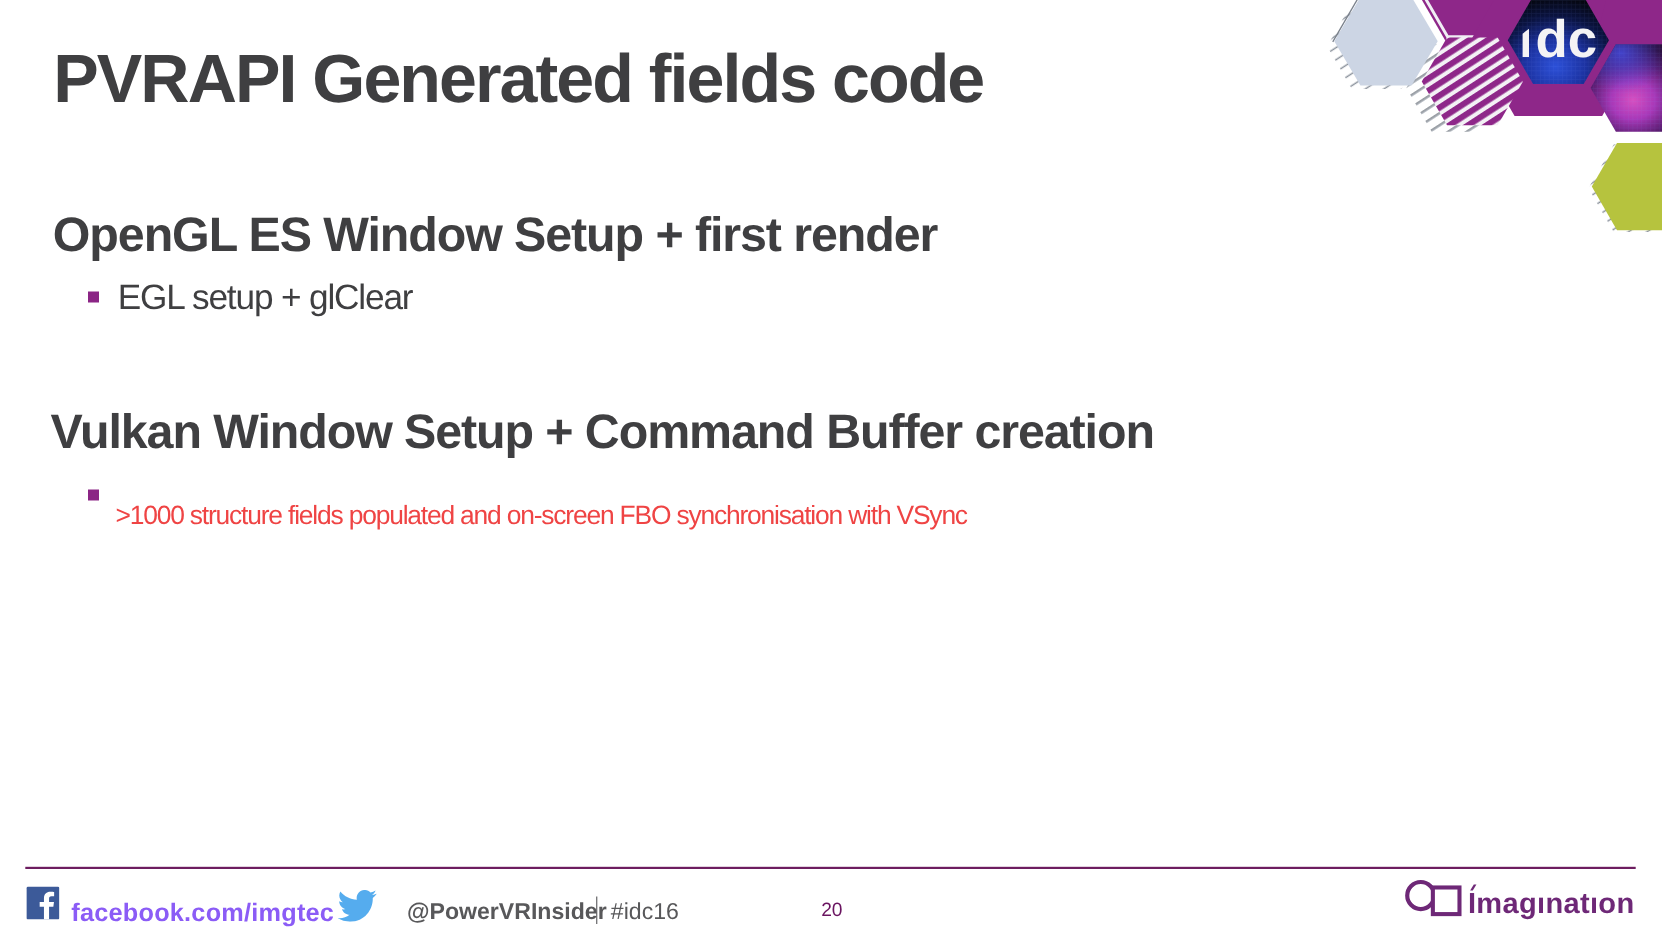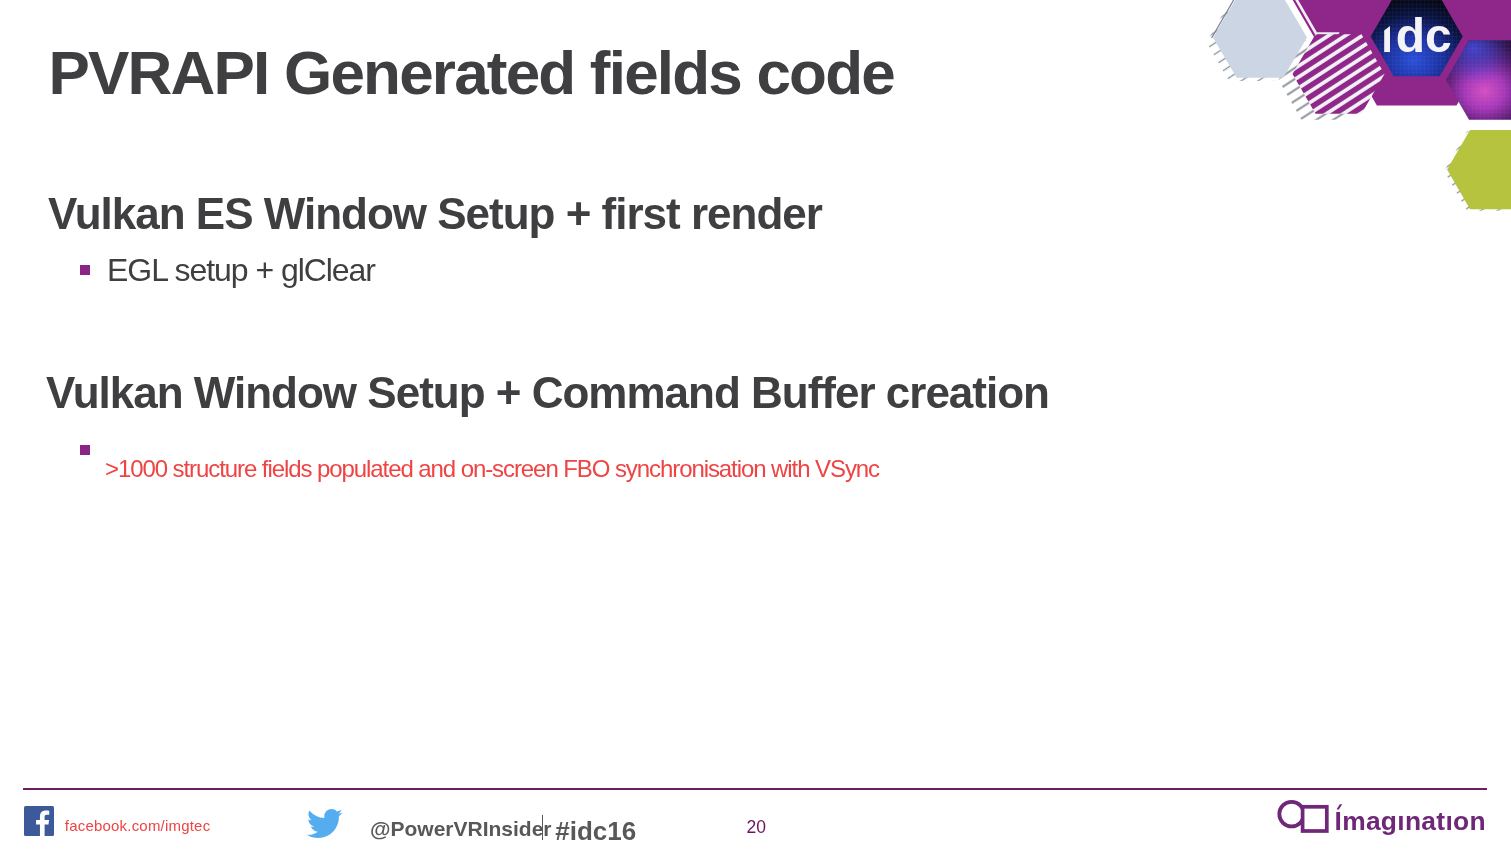--- a/index.html
+++ b/index.html
@@ -66,41 +66,41 @@
 <polygon points="1446,80 1469,40.17 1515,40.17 1538,80 1515,119.83 1469,119.83" fill="url(#magg)"></polygon>
 <polygon points="1446,80 1469,40.17 1515,40.17 1538,80 1515,119.83 1469,119.83" fill="url(#magtop)"></polygon>
 <polygon points="1446,80 1469,40.17 1515,40.17 1538,80 1515,119.83 1469,119.83" fill="url(#grid)"></polygon>
 </g>
 
 <polygon points="1444.1,171.1 1467,131.4 1512.8,131.4 1535.7,171.1 1512.8,210.8 1467,210.8" fill="url(#pg2)"></polygon>
 <polygon points="1447.1,169.6 1470,129.9 1515.8,129.9 1538.7,169.6 1515.8,209.3 1470,209.3" fill="#b6c33e"></polygon>
 </svg>
 
 <div class="abs" style="left:48.5px;top:42px;font-size:62px;font-weight:bold;letter-spacing:-1.8px;color:#3f3f41">PVRAPI Generated fields code</div>
-<div class="abs" style="left:48px;top:192px;font-size:44px;font-weight:bold;letter-spacing:-1.0px;color:#3f3f41">Vulkan ES Window Setup + first render</div>
+<div class="abs" style="left:48px;top:192px;font-size:44px;font-weight:bold;letter-spacing:-1.0px;color:#3f3f41">OpenGL ES Window Setup + first render</div>
 <div class="abs" style="left:79.5px;top:264.7px;width:10.5px;height:10.5px;background:#8b2585"></div>
 <div class="abs" style="left:107px;top:254.1px;font-size:32px;letter-spacing:-1.05px;color:#3f3f41">EGL setup + glClear</div>
 <div class="abs" style="left:46px;top:370.7px;font-size:44px;font-weight:bold;letter-spacing:-1.0px;color:#3f3f41">Vulkan Window Setup + Command Buffer creation</div>
 <div class="abs" style="left:79.5px;top:444.6px;width:10.5px;height:10.5px;background:#8b2585"></div>
 <div class="abs" style="left:105px;top:457px;font-size:24px;letter-spacing:-1.08px;color:#ef4444">&gt;1000 structure fields populated and on-screen FBO synchronisation with VSync</div>
 
 <div class="abs" style="left:22.5px;top:787.7px;width:1464.5px;height:1.9px;background:#6d1d60"></div>
 
 <svg class="abs" style="left:24px;top:806.3px" width="30" height="30" viewBox="0 0 30 30">
   <rect width="30" height="30" rx="1.5" fill="#3c5a99"></rect>
   <path d="M20.6 30 V18.4 h3.9 l.58-4.5 h-4.48 v-2.87 c0-1.3.36-2.19 2.23-2.19 h2.38 V4.8 c-.41-.05-1.83-.18-3.47-.18-3.43 0-5.78 2.1-5.78 5.94 v3.34 h-3.9 v4.5 h3.9 V30 z" fill="#ffffff"></path>
 </svg>
-<div class="abs" style="left:64.8px;top:817.8px;font-size:15px;font-weight:normal;letter-spacing:0.2px;color:#ef4444">facebook.com/imgtec</div>
+<div class="abs" style="left:64.8px;top:817.8px;font-size:23px;font-weight:bold;letter-spacing:0.2px;color:#8b5cf6">facebook.com/imgtec</div>
 
 <svg class="abs" style="left:307px;top:809px" width="35.5" height="29" viewBox="0 0 24 19.6">
   <path transform="translate(0,-2.2)" d="M23.954 4.569c-.885.389-1.83.654-2.825.775 1.014-.611 1.794-1.574 2.163-2.723-.951.555-2.005.959-3.127 1.184-.896-.959-2.173-1.559-3.591-1.559-2.717 0-4.92 2.203-4.92 4.917 0 .39.045.765.127 1.124C7.691 8.094 4.066 6.13 1.64 3.161c-.427.722-.666 1.561-.666 2.475 0 1.71.87 3.213 2.188 4.096-.807-.026-1.566-.248-2.228-.616v.061c0 2.385 1.693 4.374 3.946 4.827-.413.111-.849.171-1.296.171-.314 0-.615-.03-.916-.086.631 1.953 2.445 3.377 4.604 3.417-1.68 1.319-3.809 2.105-6.102 2.105-.39 0-.779-.023-1.17-.067 2.189 1.394 4.768 2.209 7.557 2.209 9.054 0 13.999-7.496 13.999-13.986 0-.209 0-.42-.015-.63.961-.689 1.8-1.56 2.46-2.548l-.047-.02z" fill="#55acee"></path>
 </svg>
 <div class="abs" style="left:370px;top:817.8px;font-size:21px;font-weight:bold;color:#58585a">@PowerVRInsider</div>
 <div class="abs" style="left:541.5px;top:814.8px;width:1.5px;height:25px;background:#58585a"></div>
-<div class="abs" style="left:555.3px;top:817.8px;font-size:26px;font-weight:bold;color:#58585a">#idc16</div>
+<div class="abs" style="left:555.3px;top:817.8px;font-size:21px;font-weight:normal;color:#58585a">#idc16</div>
 <div class="abs" style="left:746.5px;top:818.5px;font-size:17.5px;font-weight:normal;color:#6a1460">20</div>
 
 <svg class="abs" style="left:1272px;top:795px" width="218" height="48" viewBox="0 0 218 48">
   <circle cx="19.6" cy="19.1" r="12.3" fill="#ffffff" stroke="#6e2877" stroke-width="3.8"></circle>
   <rect x="30.6" y="11.8" width="24.2" height="24.2" fill="#ffffff" stroke="#6e2877" stroke-width="3.7"></rect>
   <text x="62.5" y="34.9" font-family="Liberation Sans, sans-serif" font-weight="bold" font-size="26.4" letter-spacing="0.3" fill="#6e2877">Imagınatıon</text>
   <polygon points="64.5,14.5 67.8,9.2 70.2,9.2 66.9,14.5" fill="#6e2877"></polygon>
 </svg>
 
 </body></html>

